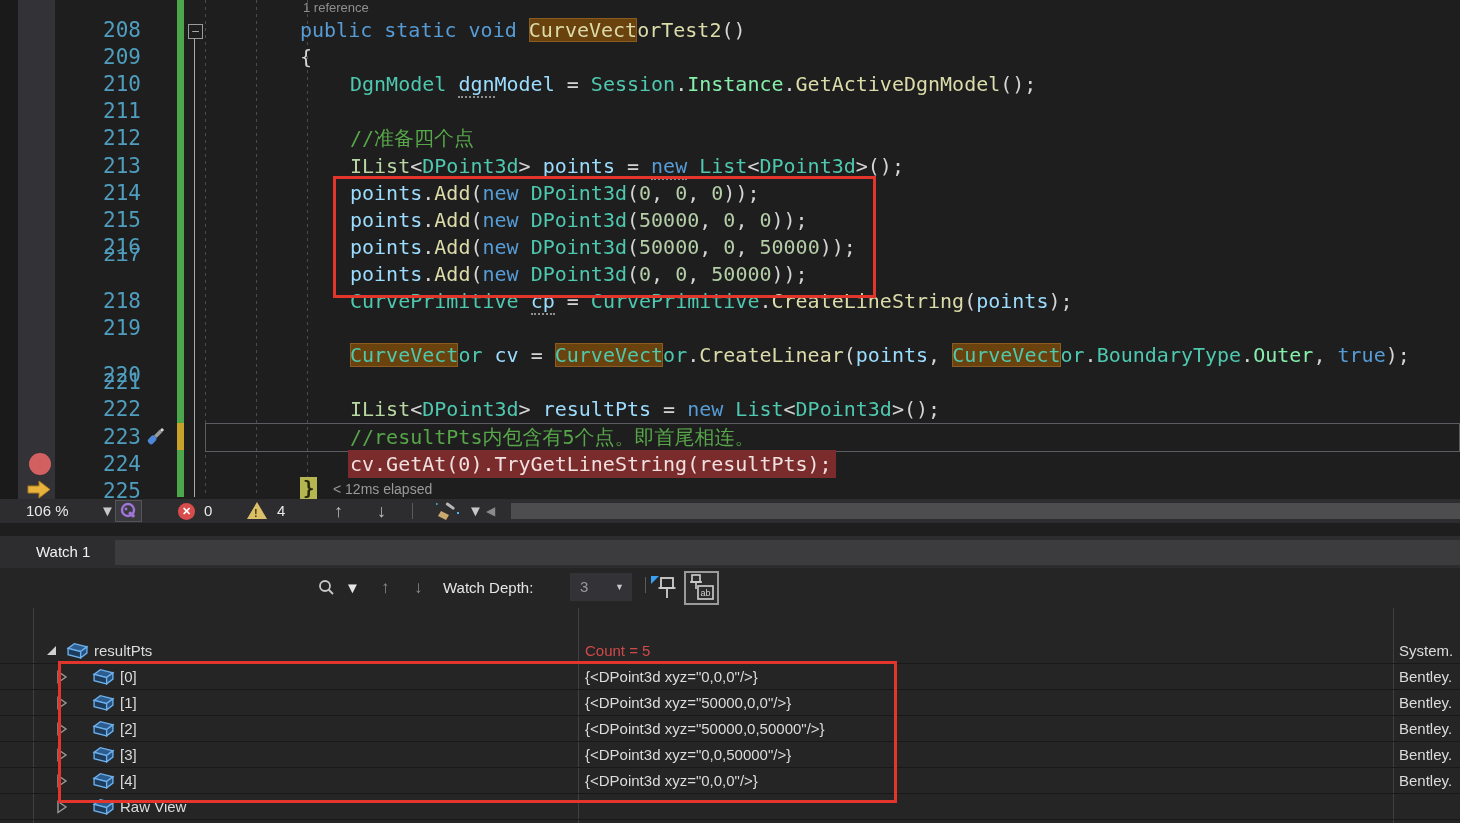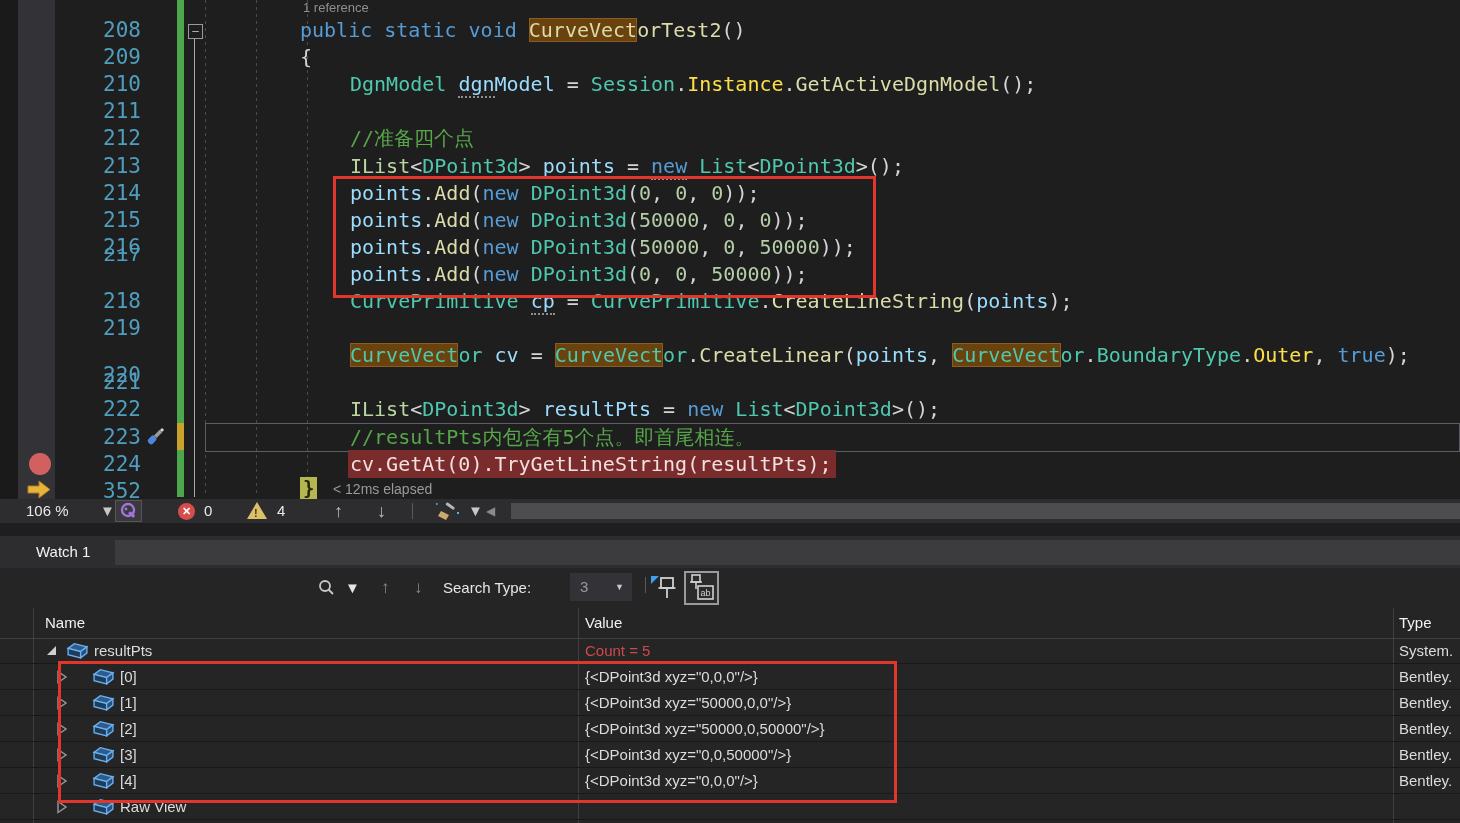--- a/index.html
+++ b/index.html
@@ -14,21 +14,21 @@
   .indent-guide{position:absolute;top:0;width:1px;height:497px;
     background-image:repeating-linear-gradient(to bottom,#4b4b4b 0 3px,transparent 3px 7px);}
   .collapse-box{position:absolute;left:188px;top:24px;width:13px;height:13px;background:#1e1e1e;
     border:1px solid #9a9a9a;color:#d5d5d5;font:11px/11px "DejaVu Sans Mono",monospace;text-align:center;}
   .code-line{position:absolute;height:28px;line-height:28px;white-space:pre;
     font-family:"DejaVu Sans Mono","Liberation Mono",monospace;font-size:20px;}
   .line-num{position:absolute;left:55px;width:86px;text-align:right;color:#4f9ebf;
     font-family:"DejaVu Sans Mono","Liberation Mono",monospace;font-size:21px;line-height:28px;}
   .codelens{position:absolute;left:303px;top:0px;color:#8f8f8f;font-size:13px;line-height:16px;}
   .kw{color:#569CD6}.ty{color:#4EC9B0}.ifc{color:#B8D7A3}.me{color:#DCDCAA}.va{color:#9CDCFE}
-  .nu{color:#B5CEA8}.pu{color:#D4D4D4}.co{color:#57A64A}.pl{color:#fde047}.bp{color:#F2DFDF}
+  .nu{color:#B5CEA8}.pu{color:#D4D4D4}.co{color:#57A64A}.pl{color:#86efac}.bp{color:#F2DFDF}
   .hl{background:#6A420E;box-shadow:inset 0 0 0 1px #8a5c22;}
   .dots{border-bottom:2px dotted #8f8f8f;}
   .bp-line-bg{background:#7a2c2c;}
   .stmt-box{position:absolute;left:205px;top:423px;width:1253px;height:27px;border:1px solid #5c5c63;}
   .brace-hl{position:absolute;left:300px;top:477px;height:22px;line-height:22px;padding:0 3px;
     background:#b5b552;color:#26260a;font-family:"DejaVu Sans Mono",monospace;font-size:19px;font-weight:bold;}
   .perf-tip{position:absolute;left:333px;top:481px;color:#9a9a9a;font-size:14px;}
   .bp-dot{position:absolute;left:29px;top:453px;width:22px;height:22px;border-radius:50%;background:#d36060;}
   
   #ed-bar{position:absolute;left:0;top:499px;width:1460px;height:24px;background:#2d2d30;color:#e8e8e8;}
@@ -132,21 +132,21 @@
         <div class="line-num" style="top: 395.4px;">222</div>
         <div class="line-num" style="top: 422.5px;">223</div>
         <div style="position: absolute; left: 145px; top: 424.5px; width: 22px; height: 22px;"><svg width="22" height="22" viewBox="0 0 22 22">
             <g transform="rotate(45 11 11)">
       <rect x="9.6" y="1" width="2.8" height="3" fill="#d8d8d8"></rect>
       <rect x="9.2" y="4" width="3.6" height="8" fill="#9a9a9a"></rect>
       <rect x="7.8" y="12" width="6.4" height="9" rx="2.6" fill="#4e86d9"></rect>
             </g>
           </svg></div>
         <div class="line-num" style="top: 449.6px;">224</div>
-        <div class="line-num" style="top: 476.7px;">352</div>
+        <div class="line-num" style="top: 476.7px;">225</div>
       </div>
 
     <div class="bp-dot"></div>
     <svg style="position:absolute;left:27px;top:480px;" width="24" height="19" viewBox="0 0 24 19">
       <polygon points="1,6 12,6 12,1 23,9.5 12,18 12,13 1,13" fill="#e8b33c" stroke="#b07d1e" stroke-width="1"></polygon>
     </svg>
 
     <div class="brace-hl">}</div>
     <div class="perf-tip">&lt; 12ms elapsed</div>
   </div>
@@ -188,21 +188,21 @@
     </div>
 
     <div class="watch-toolbar">
       <svg style="position:absolute;left:318px;top:11px;" width="17" height="17" viewBox="0 0 17 17">
         <circle cx="7" cy="7" r="5" fill="none" stroke="#c8c8c8" stroke-width="1.8"></circle>
         <line x1="10.5" y1="10.5" x2="15" y2="15" stroke="#c8c8c8" stroke-width="1.8"></line>
       </svg>
       <div class="tb-txt caret" style="left:345px;">▼</div>
       <div class="tb-txt" style="left:381px;color:#8f8f8f;font-size:17px;">↑</div>
       <div class="tb-txt" style="left:414px;color:#8f8f8f;font-size:17px;">↓</div>
-      <div class="tb-txt" style="left:443px;">Search Type:</div>
+      <div class="tb-txt" style="left:443px;">Watch Depth:</div>
       <div class="depth-combo">
         <span class="val">3</span>
         <span class="caret">▼</span>
       </div>
       <div class="vsep" style="left:645px;top:9px;"></div>
       <svg style="position:absolute;left:650px;top:7px;" width="30" height="26" viewBox="0 0 30 26">
         <polygon points="1,1 9,1 1,9" fill="#3aa0f3"></polygon>
         <rect x="11" y="3" width="12" height="10" fill="none" stroke="#d0d0d0" stroke-width="1.8"></rect>
         <line x1="8.5" y1="13" x2="25.5" y2="13" stroke="#d0d0d0" stroke-width="1.8"></line>
         <line x1="17" y1="13" x2="17" y2="23" stroke="#d0d0d0" stroke-width="1.8"></line>
@@ -211,25 +211,20 @@
         <svg width="31" height="30" viewBox="0 0 31 30">
           <rect x="6" y="2" width="8" height="7" fill="none" stroke="#d0d0d0" stroke-width="1.6"></rect>
           <line x1="4" y1="9" x2="16" y2="9" stroke="#d0d0d0" stroke-width="1.6"></line>
           <line x1="10" y1="9" x2="10" y2="16" stroke="#d0d0d0" stroke-width="1.6"></line>
           <rect x="12" y="13" width="15" height="13" fill="none" stroke="#d0d0d0" stroke-width="1.6"></rect>
           <text x="14.5" y="23" fill="#d0d0d0" font-size="9" font-family="Liberation Sans,sans-serif">ab</text>
         </svg>
       </div>
     </div>
 
-    <div class="tbl-header">
-      <div class="h" style="left:45px;">Name</div>
-      <div class="h" style="left:585px;">Value</div>
-      <div class="h" style="left:1399px;">Type</div>
-    </div>
     <div class="col-line" style="left:33px;"></div>
     <div class="col-line" style="left:578px;"></div>
     <div class="col-line" style="left:1393px;"></div>
 
     <div id="watch-rows">
         <div class="w-row" style="top: 115px;">
           <span class="exp-open" style="left: 47px;"></span>
           <span class="row-icon" style="left: 66px;"><svg width="23" height="17" viewBox="0 0 22 16">
    <polygon points="2,6 8,1.5 20,4.5 14,9" fill="#2d5d8e" stroke="#6cb0ec" stroke-width="1.3"></polygon>
    <polygon points="2,6 14,9 14,15 2,12" fill="#1d3c5c" stroke="#6cb0ec" stroke-width="1.3"></polygon>

